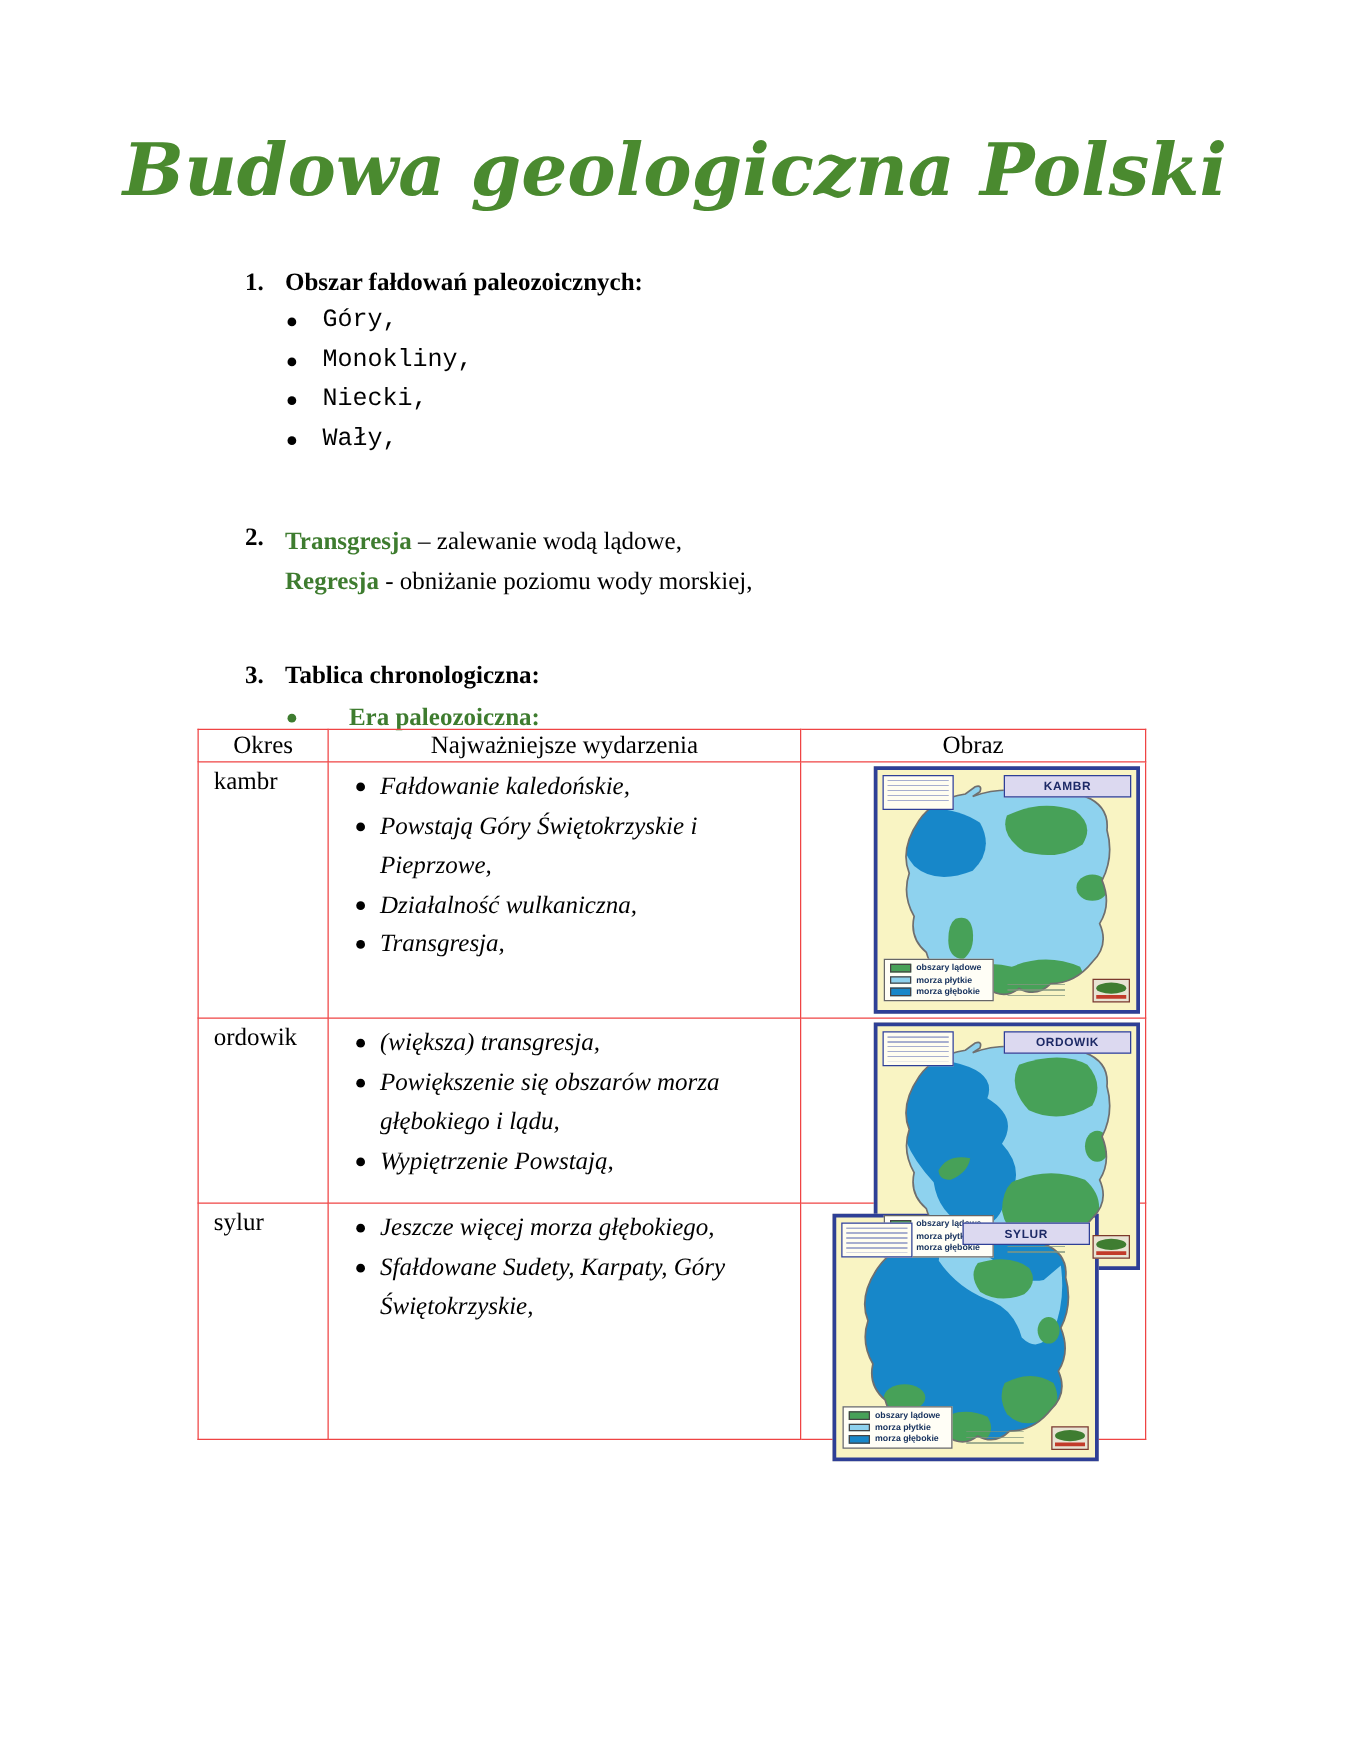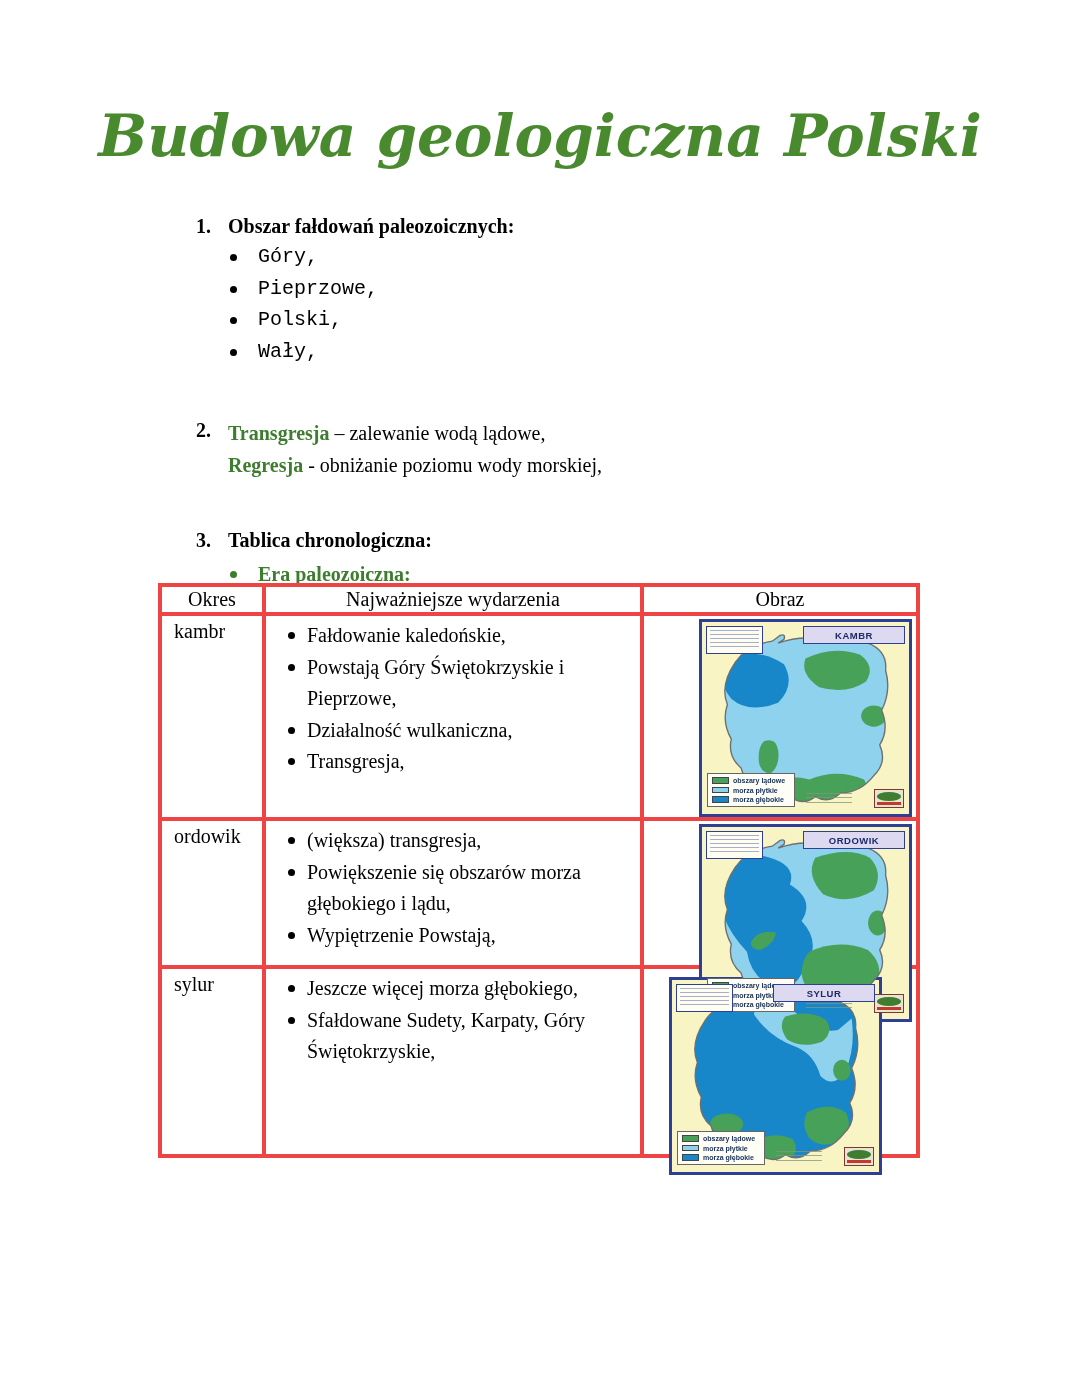--- a/index.html
+++ b/index.html
@@ -22,33 +22,33 @@
   .sec3 { top:528px; }
   .num-row { display:flex; }
   .num { font-weight:bold; width:32px; flex:none; }
   .heading { font-weight:bold; }
   .dots { margin:7px 0 0 0; padding:0; list-style:none;font-family:Liberation Mono, monospace; }
   .dots li { display:flex; align-items:flex-start; height:31.5px; }
   .dot { width:7px; height:7px; border-radius:50%; background:#000; margin:9px 21px 0 34px; flex:none; }
   .dot.green { background:var(--accent-green,#3e7c2f); }
   .def-line { line-height:31.5px; }
   .term { font-weight:bold; color:var(--accent-green,#3e7c2f); }
-  .era-row { display:flex; margin-top:10px; }
+  .era-row { display:flex; margin-top:10px;justify-content:space-between; }
   .era-row .term { line-height:24px; }
 
   
   table.chron {
     position:absolute; top:583px; left:158px; width:758px;
     border-collapse:collapse; table-layout:fixed; font-size:20px;
   }
-  .chron th, .chron td { border:4px solid #ef4444; vertical-align:top; padding:0; }
+  .chron th, .chron td { border:1px solid #ef4444; vertical-align:top; padding:0; }
   .chron thead th { height:25px; line-height:25px; text-align:center; font-weight:normal; }
   td.period { padding:4px 0 0 12px; }
   td.events ul { margin:4px 34px 0 22px; padding:0; list-style:none; }
-  td.events li { display:flex; align-items:flex-start; line-height:31.5px; }
+  td.events li { display:flex; align-items:flex-start; line-height:31.5px;font-style:italic; }
   td.events .dot { margin:12px 12px 0 0; }
   td.obraz { position:relative; }
 
   
   .map {
     position:absolute; width:213px; height:198px; box-sizing:border-box;
     background:var(--map-bg,#f9f4c3); border:3px solid var(--map-border,#2e3f96);
   }
   .map.right { right:4px; top:3px; }
   .map.left  { left:25px; top:8px; }
@@ -104,25 +104,25 @@
       <span class="num">1.</span>
       <span class="heading">Obszar fałdowań paleozoicznych:</span>
     </div>
     <ul class="dots">
       <li>
           <span class="dot"></span>
           <span>Góry,</span>
         </li>
       <li>
           <span class="dot"></span>
-          <span>Pieprzowe,</span>
+          <span>Monokliny,</span>
         </li>
       <li>
           <span class="dot"></span>
-          <span>Polski,</span>
+          <span>Niecki,</span>
         </li>
       <li>
           <span class="dot"></span>
           <span>Wały,</span>
         </li>
     </ul>
   </div>
 
   <div class="sec sec2">
     <div class="num-row">

